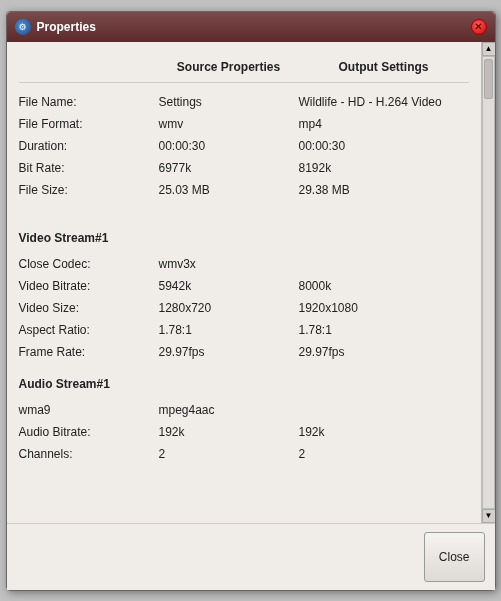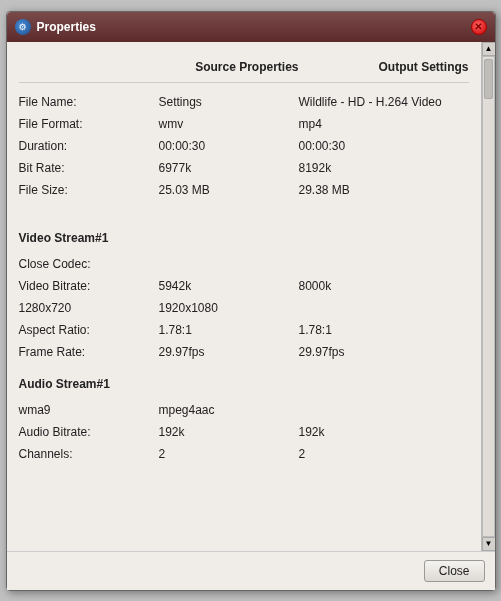--- a/index.html
+++ b/index.html
@@ -133,21 +133,21 @@
       display: grid;
       grid-template-columns: 140px 140px 1fr;
       padding: 8px 0 8px 0;
       border-bottom: 1px solid #ccc;
       margin-bottom: 8px;
     }
     .header-cell {
       font-weight: bold;
       font-size: 12px;
       color: #222;
-      text-align: right;
+      text-align: center;
     }
     .data-row {
       display: grid;
       grid-template-columns: 140px 140px 1fr;
       padding: 4px 0;
       align-items: start;
     }
     .data-row:not(:last-child) {
     }
     .label-cell {
@@ -170,21 +170,21 @@
     }
     .footer {
       padding: 8px 10px;
       display: flex;
       justify-content: flex-end;
       background: #f0ece8;
       border-top: 1px solid #ccc;
       flex-shrink: 0;
     }
     .close-footer-btn {
-      padding: 3px 14px;
+      padding: 17px 14px;
       background: linear-gradient(to bottom, #f5f3f0, #ddd9d5);
       border: 1px solid #999;
       border-radius: 3px;
       font-size: 12px;
       cursor: pointer;
       color: #222;
     }
     .group-block {
       margin-bottom: 4px;
     }
@@ -241,27 +241,29 @@
       <div class="section-divider"></div>
 
       <div class="group-block">
         <div class="data-row">
           <div class="label-cell" style="grid-column: 1 / -1;">
             <span class="section-header">Video Stream#1</span>
           </div>
         </div>
         <div class="data-row">
           <div class="label-cell">Close Codec:</div>
+          <div class="value-cell">wmv3x</div>
         </div>
         <div class="data-row">
           <div class="label-cell">Video Bitrate:</div>
           <div class="value-cell">5942k</div>
           <div class="value-cell">8000k</div>
         </div>
         <div class="data-row">
+          <div class="label-cell">Video Size:</div>
           <div class="value-cell">1280x720</div>
           <div class="value-cell">1920x1080</div>
         </div>
         <div class="data-row">
           <div class="label-cell">Aspect Ratio:</div>
           <div class="value-cell">1.78:1</div>
           <div class="value-cell">1.78:1</div>
         </div>
         <div class="data-row">
           <div class="label-cell">Frame Rate:</div>

